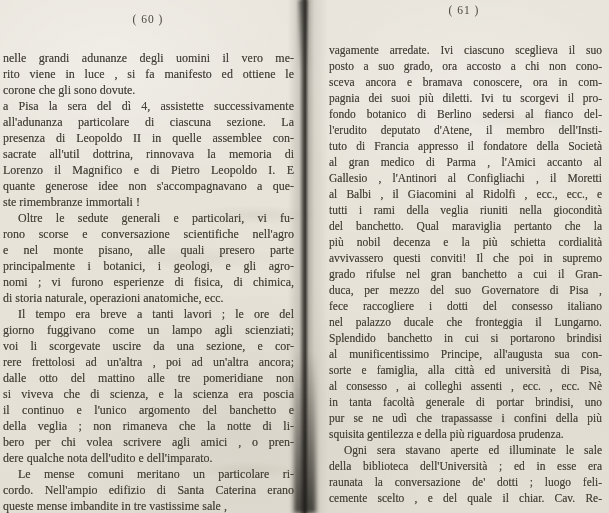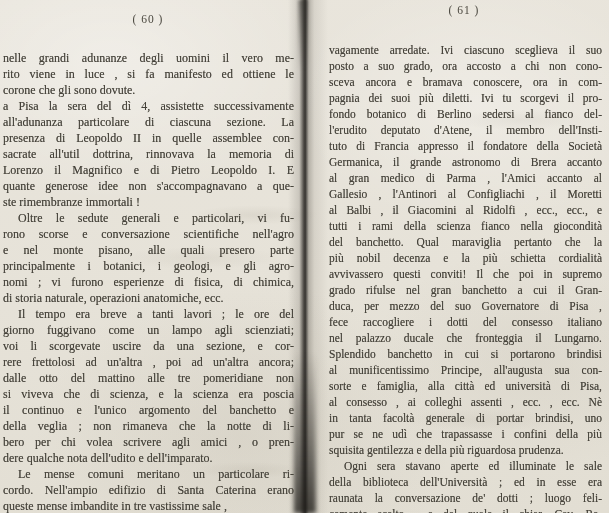--- a/index.html
+++ b/index.html
@@ -110,25 +110,24 @@
 
   <div class="pagenum right">( 61 )</div>
   <div class="pagetext right">
       <div class="line">vagamente arredate. Ivi ciascuno sceglieva il suo</div>
       <div class="line">posto a suo grado, ora accosto a chi non cono-</div>
       <div class="line">sceva ancora e bramava conoscere, ora in com-</div>
       <div class="line">pagnia dei suoi più diletti. Ivi tu scorgevi il pro-</div>
       <div class="line">fondo botanico di Berlino sedersi al fianco del-</div>
       <div class="line">l'erudito deputato d'Atene, il membro dell'Insti-</div>
       <div class="line">tuto di Francia appresso il fondatore della Società</div>
-      <div class="line">Germanica, il grande astronomo di Brera accanto</div>
       <div class="line">al gran medico di Parma , l'Amici accanto al</div>
       <div class="line">Gallesio , l'Antinori al Configliachi , il Moretti</div>
       <div class="line">al Balbi , il Giacomini al Ridolfi , ecc., ecc., e</div>
-      <div class="line">tutti i rami della scienza fianco nella giocondità</div>
+      <div class="line">tutti i rami della veglia riuniti nella giocondità</div>
       <div class="line">del banchetto. Qual maraviglia pertanto che la</div>
       <div class="line">più nobil decenza e la più schietta cordialità</div>
       <div class="line">avvivassero questi conviti! Il che poi in supremo</div>
       <div class="line">grado rifulse nel gran banchetto a cui il Gran-</div>
       <div class="line">duca, per mezzo del suo Governatore di Pisa ,</div>
       <div class="line">fece raccogliere i dotti del consesso italiano</div>
       <div class="line">nel palazzo ducale che fronteggia il Lungarno.</div>
       <div class="line">Splendido banchetto in cui si portarono brindisi</div>
       <div class="line">al munificentissimo Principe, all'augusta sua con-</div>
       <div class="line">sorte e famiglia, alla città ed università di Pisa,</div>

